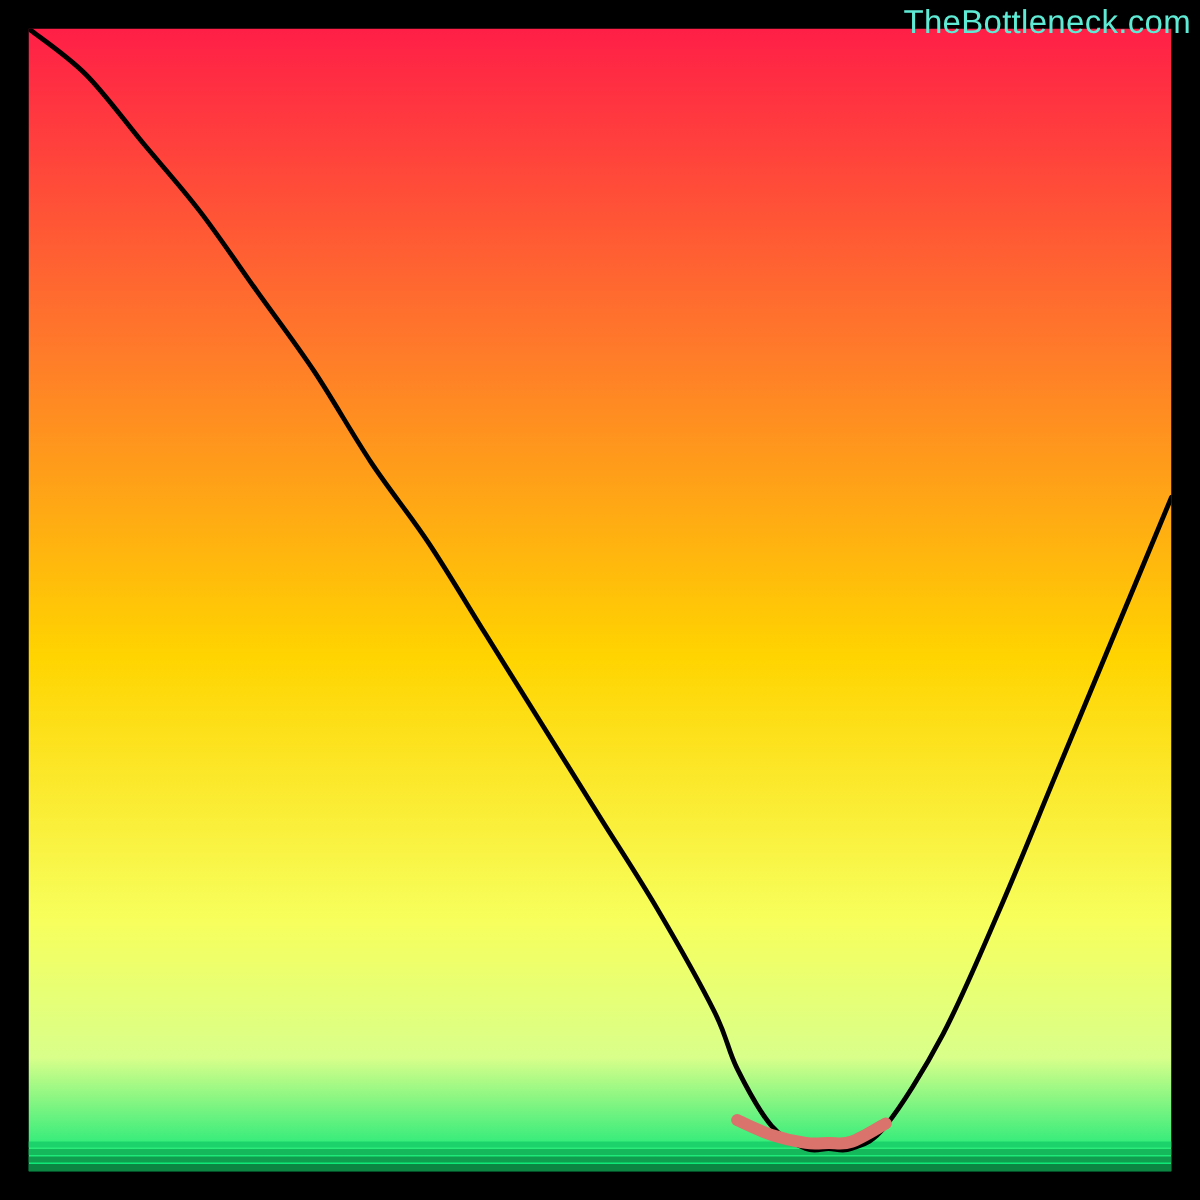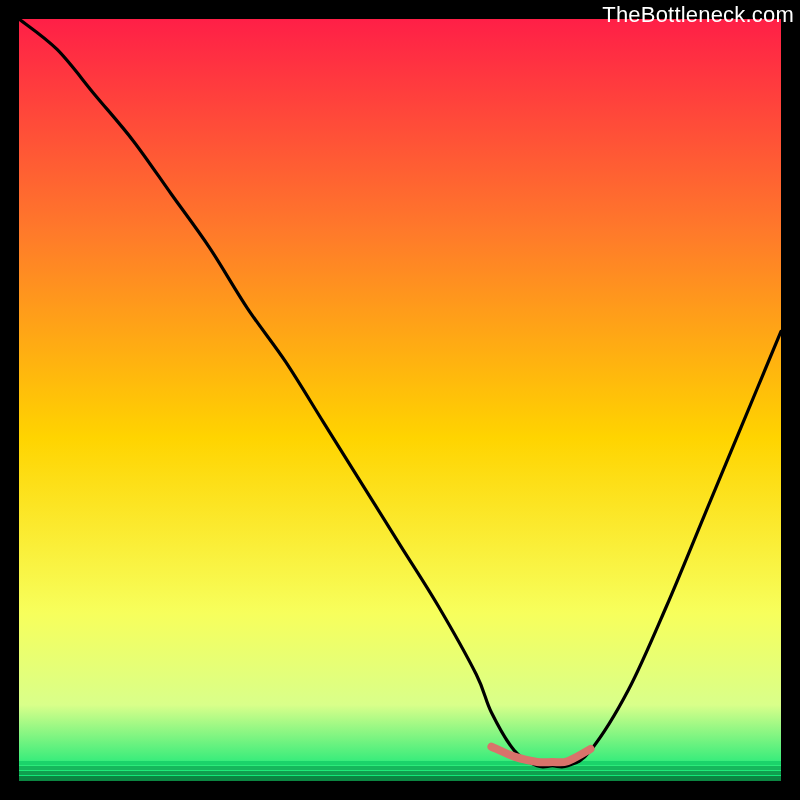--- a/index.html
+++ b/index.html
@@ -24,21 +24,21 @@
     left: 0;
     top: 0;
     width: 762px;
     height: 762px;
     display: block;
   }
   .watermark {
     position: absolute;
     top: 2px;
     right: 6px;
-    color: #ffffff;
+    color: #5eead4;
     font-size: 22px;
     font-weight: 500;
     letter-spacing: 0.2px;
     user-select: none;
   }
 </style>
 </head>
 <body>
 
 <div class="frame">

